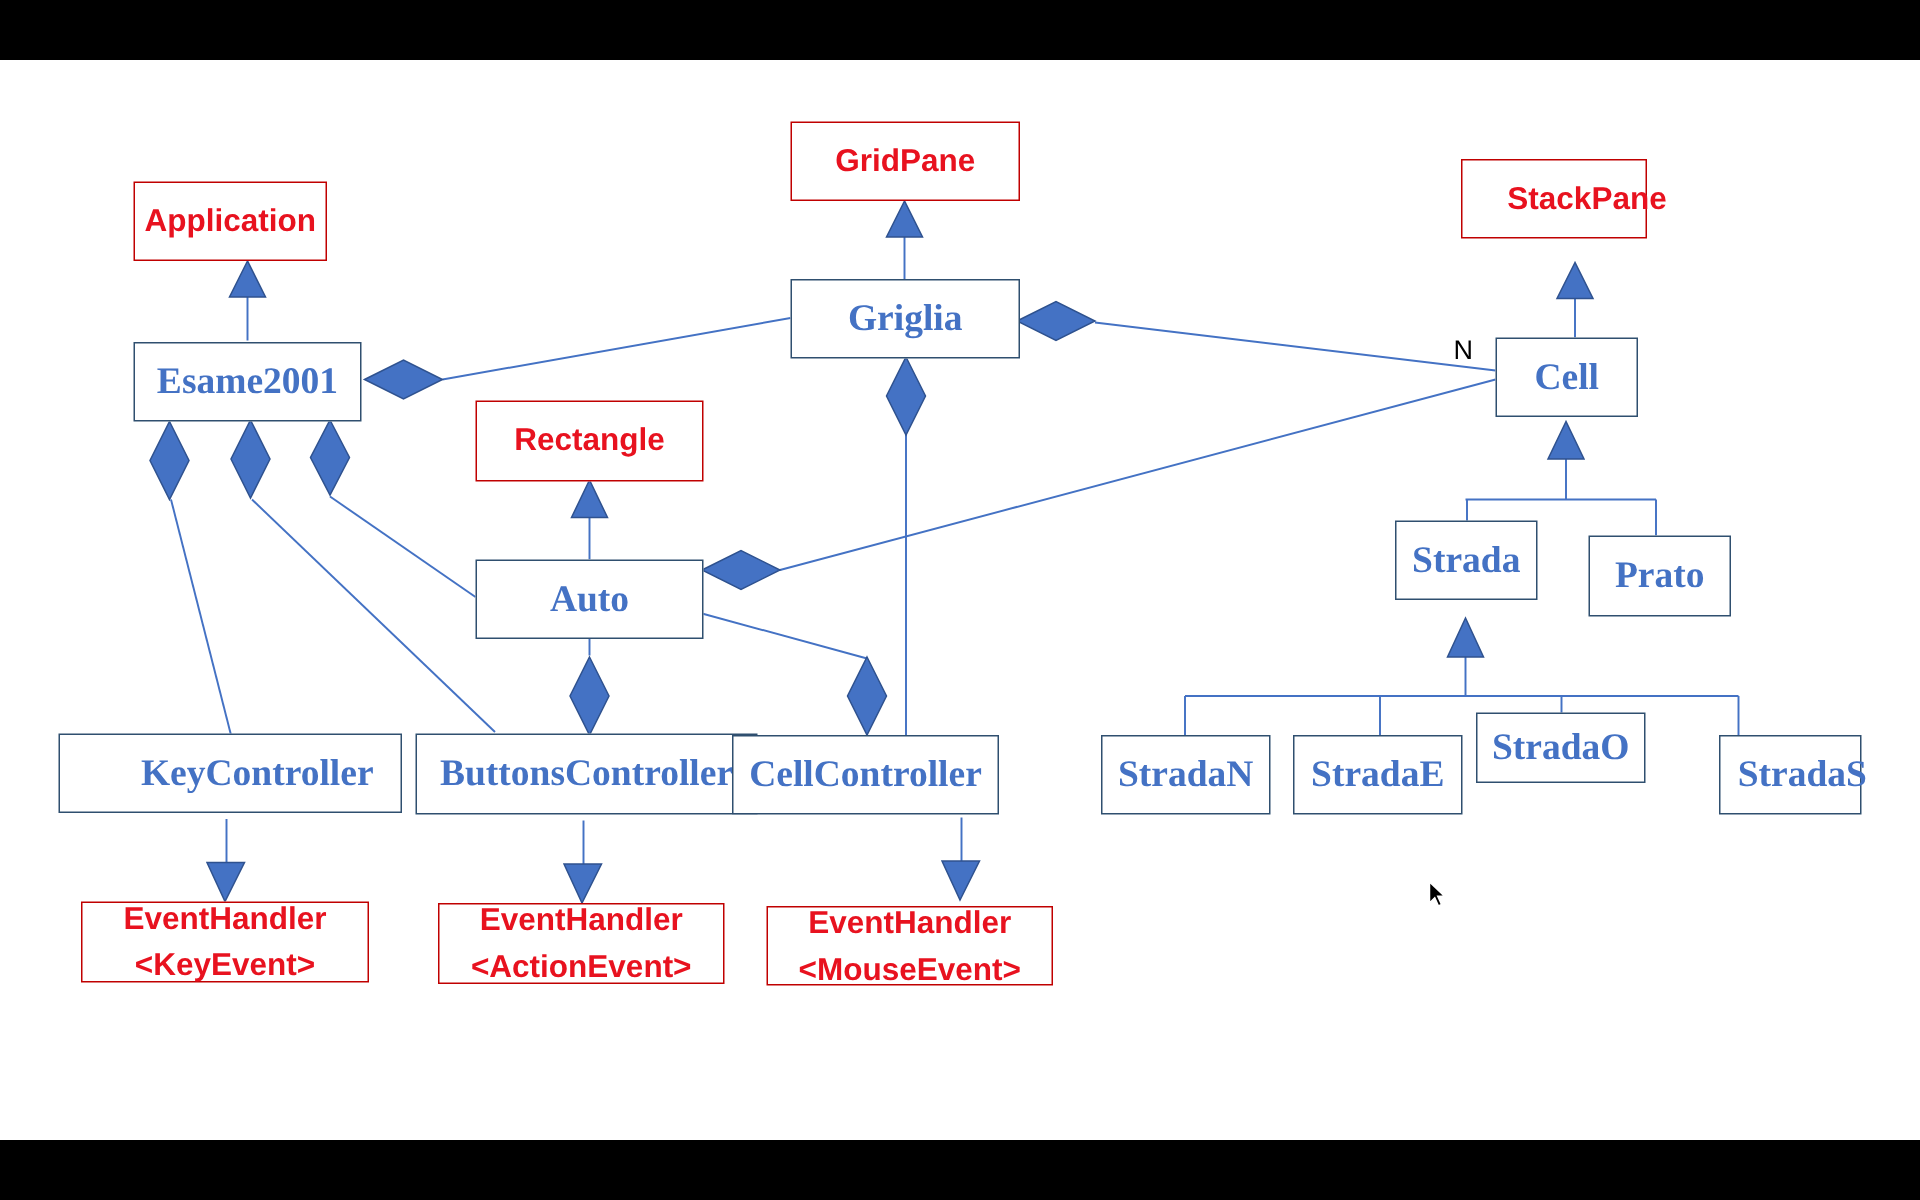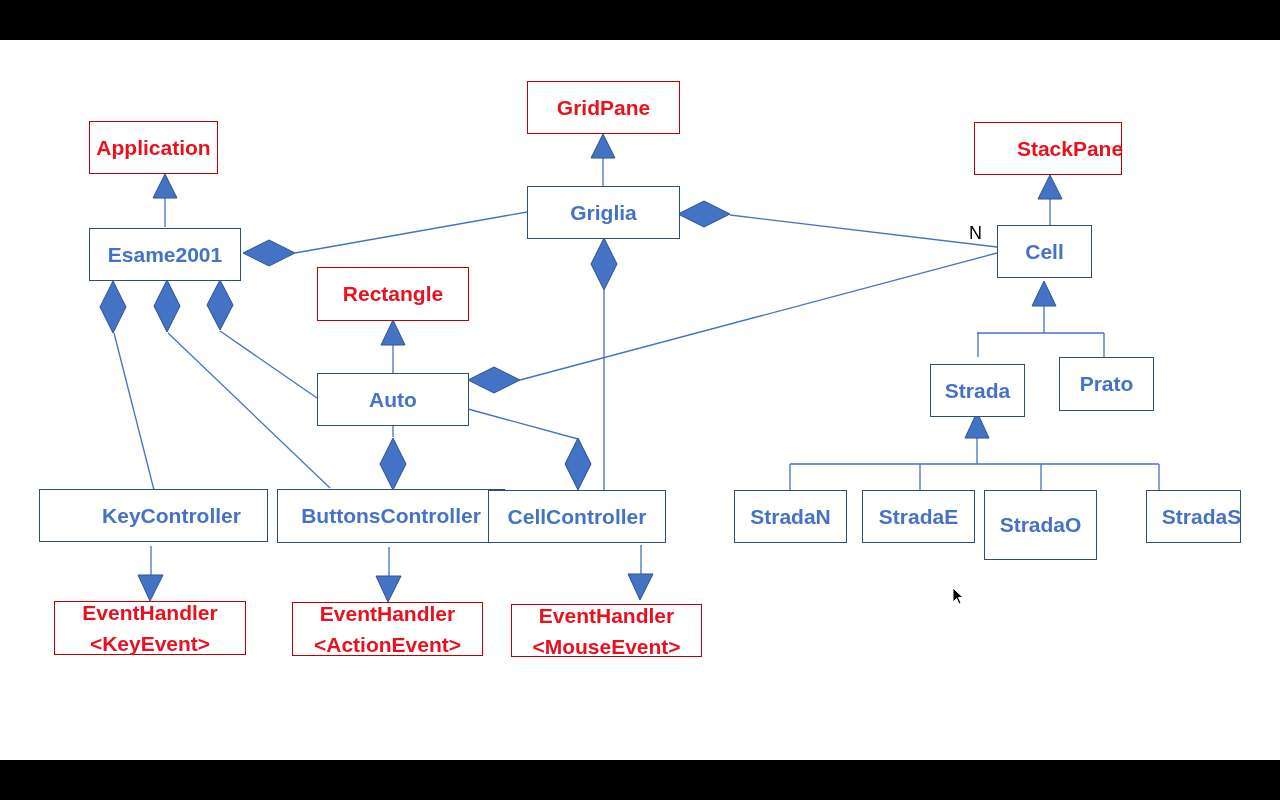--- a/index.html
+++ b/index.html
@@ -1,20 +1,20 @@
 <!DOCTYPE html>
 <html><head>
 <meta charset="utf-8">
 <style>
   html, body { margin: 0; padding: 0; }
   body { width: 1280px; height: 800px; background: #000; position: relative; overflow: hidden; font-family: "Liberation Sans", sans-serif; }
   .slide { position: absolute; left: 0; top: 40px; width: 1280px; height: 720px; background: #fff; }
   svg { position: absolute; left: 0; top: 0; }
   .box { position: absolute; box-sizing: border-box; display: flex; align-items: center; justify-content: center; text-align: center; font-weight: bold; background: #fff; }
-  .cls { border: 1.5px solid #2f4f6f; color: #4472c4; font-size: 21px; }
+  .cls { border: 1.5px solid #2f4f6f; color: #4472c4; font-size: 25px; font-family: Liberation Serif, serif; }
   .ext { border: 1.5px solid #c00000; color: #e8121f; font-size: 21px; }
   .ext2 { flex-direction: column; line-height: 31px; font-size: 21px; text-align: right; }
   .mult { position: absolute; font-size: 18px; color: #000; }
   .cursor { position: absolute; }
 </style>
 </head>
 <body>
 
 <div class="slide">
   <svg width="1280" height="720" viewBox="0 40 1280 720">
@@ -75,52 +75,52 @@
       <polygon points="578,438 591,464 578,490 565,464"></polygon>
     </g>
   </svg>
 
   <div class="box ext" style="left:89px;top:81px;width:129px;height:53px;">
       <span>Application</span>
     </div>
   <div class="box ext" style="left:527px;top:41px;width:153px;height:53px;">
       <span>GridPane</span>
     </div>
-  <div class="box ext" style="left:974px;top:82px;width:148px;height:53px;padding-left:44px;">
+  <div class="box ext" style="left:974px;top:66px;width:124px;height:53px;padding-left:44px;">
       <span>StackPane</span>
     </div>
   <div class="box ext" style="left:317px;top:227px;width:152px;height:54px;">
       <span>Rectangle</span>
     </div>
 
   <div class="box cls" style="left:89px;top:188px;width:152px;height:53px;">
       <span>Esame2001</span>
     </div>
   <div class="box cls" style="left:527px;top:146px;width:153px;height:53px;">
       <span>Griglia</span>
     </div>
   <div class="box cls" style="left:997px;top:185px;width:95px;height:53px;">
       <span>Cell</span>
     </div>
   <div class="box cls" style="left:317px;top:333px;width:152px;height:53px;">
       <span>Auto</span>
     </div>
-  <div class="box cls" style="left:930px;top:324px;width:95px;height:53px;">
+  <div class="box cls" style="left:930px;top:307px;width:95px;height:53px;">
       <span>Strada</span>
     </div>
   <div class="box cls" style="left:1059px;top:317px;width:95px;height:54px;">
       <span>Prato</span>
     </div>
   <div class="box cls" style="left:734px;top:450px;width:113px;height:53px;">
       <span>StradaN</span>
     </div>
   <div class="box cls" style="left:862px;top:450px;width:113px;height:53px;text-align:center;">
       <span>StradaE</span>
     </div>
-  <div class="box cls" style="left:984px;top:450px;width:113px;height:70px;">
+  <div class="box cls" style="left:984px;top:435px;width:113px;height:47px;">
       <span>StradaO</span>
     </div>
   <div class="box cls" style="left:1146px;top:450px;width:95px;height:53px;padding-left:16px;">
       <span>StradaS</span>
     </div>
   <div class="box cls" style="left:39px;top:449px;width:229px;height:53px;padding-left:36px;">
       <span>KeyController</span>
     </div>
   <div class="box cls" style="left:277px;top:449px;width:228px;height:54px;">
       <span>ButtonsController</span>

